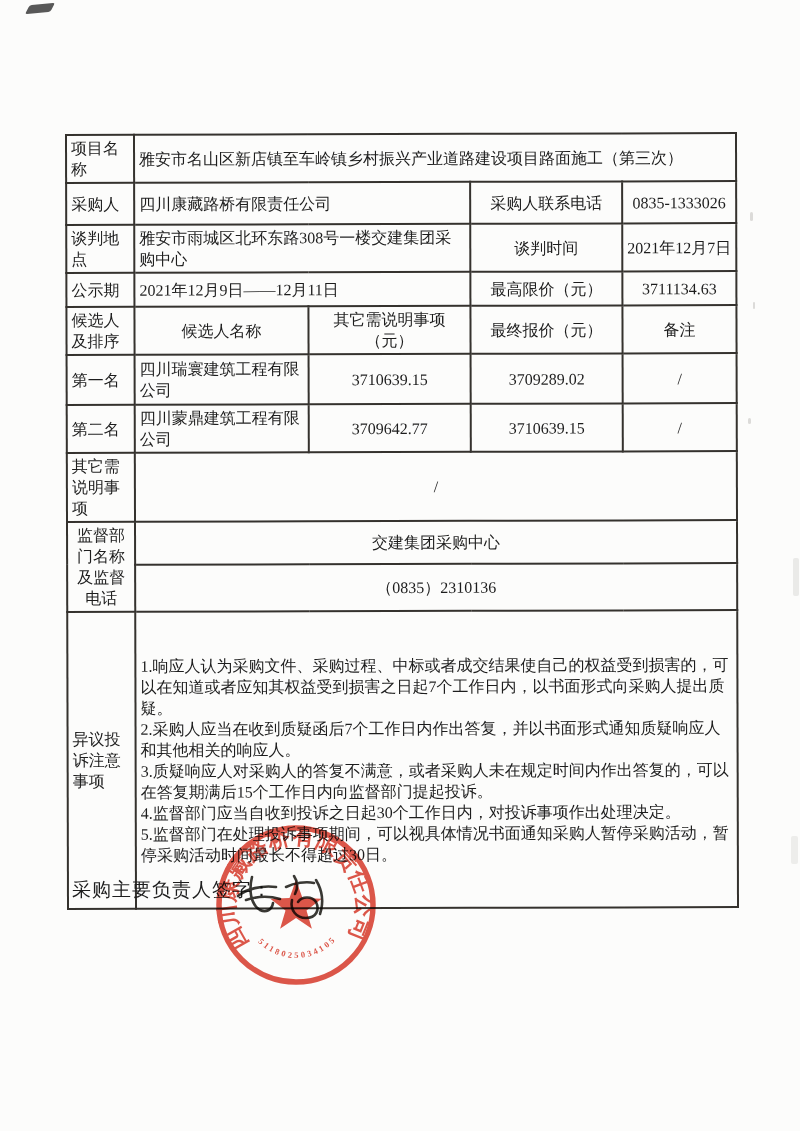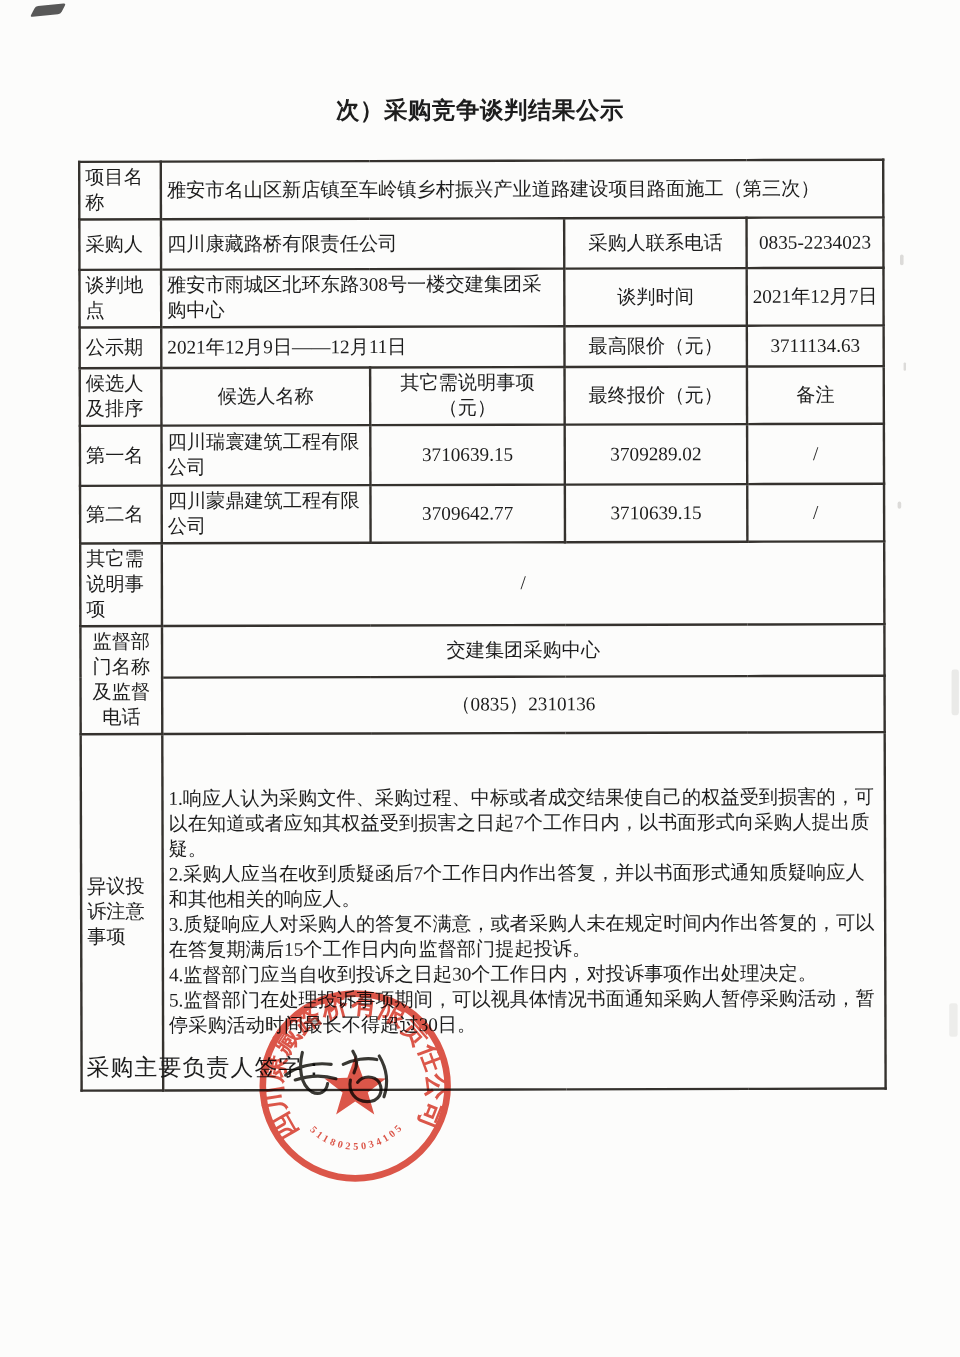--- a/index.html
+++ b/index.html
@@ -54,41 +54,40 @@
 <body>
 
 <div class="scan-mark" style="left:28px;top:4px;width:24px;height:9px;transform:skewX(-32deg) rotate(-6deg);border-radius:2px;"></div>
 <div class="speck" style="left:750px;top:212px;width:3px;height:9px;"></div>
 <div class="speck" style="left:753px;top:302px;width:2px;height:7px;"></div>
 <div class="speck" style="left:748px;top:418px;width:3px;height:6px;"></div>
 <div class="speck" style="left:793px;top:558px;width:6px;height:38px;opacity:.25;"></div>
 <div class="speck" style="left:791px;top:836px;width:7px;height:28px;opacity:.2;"></div>
 
 <div class="page-title">
-  <span>次）采购竞争谈判结果公示</span>
 </div>
 
 <table class="result">
   <colgroup>
     <col style="width:68px">
       <col style="width:174px">
       <col style="width:162px">
     <col style="width:152px">
       <col style="width:114px">
   </colgroup>
   <tbody>
     <tr style="height:47px">
       <td class="lbl">项目名称</td>
       <td class="val" colspan="4">雅安市名山区新店镇至车岭镇乡村振兴产业道路建设项目路面施工（第三次）</td>
     </tr>
     <tr style="height:42px">
       <td class="lbl">采购人</td>
       <td class="val" colspan="2">四川康藏路桥有限责任公司</td>
       <td class="ctr">采购人联系电话</td>
-      <td class="ctr">0835-2234023</td>
+      <td class="ctr">0835-1333026</td>
     </tr>
     <tr style="height:46px">
       <td class="lbl">谈判地点</td>
       <td class="val" colspan="2">雅安市雨城区北环东路308号一楼交建集团采购中心</td>
       <td class="ctr">谈判时间</td>
       <td class="ctr">2021年12月7日</td>
     </tr>
     <tr style="height:34px">
       <td class="lbl">公示期</td>
       <td class="val" colspan="2">2021年12月9日——12月11日</td>

